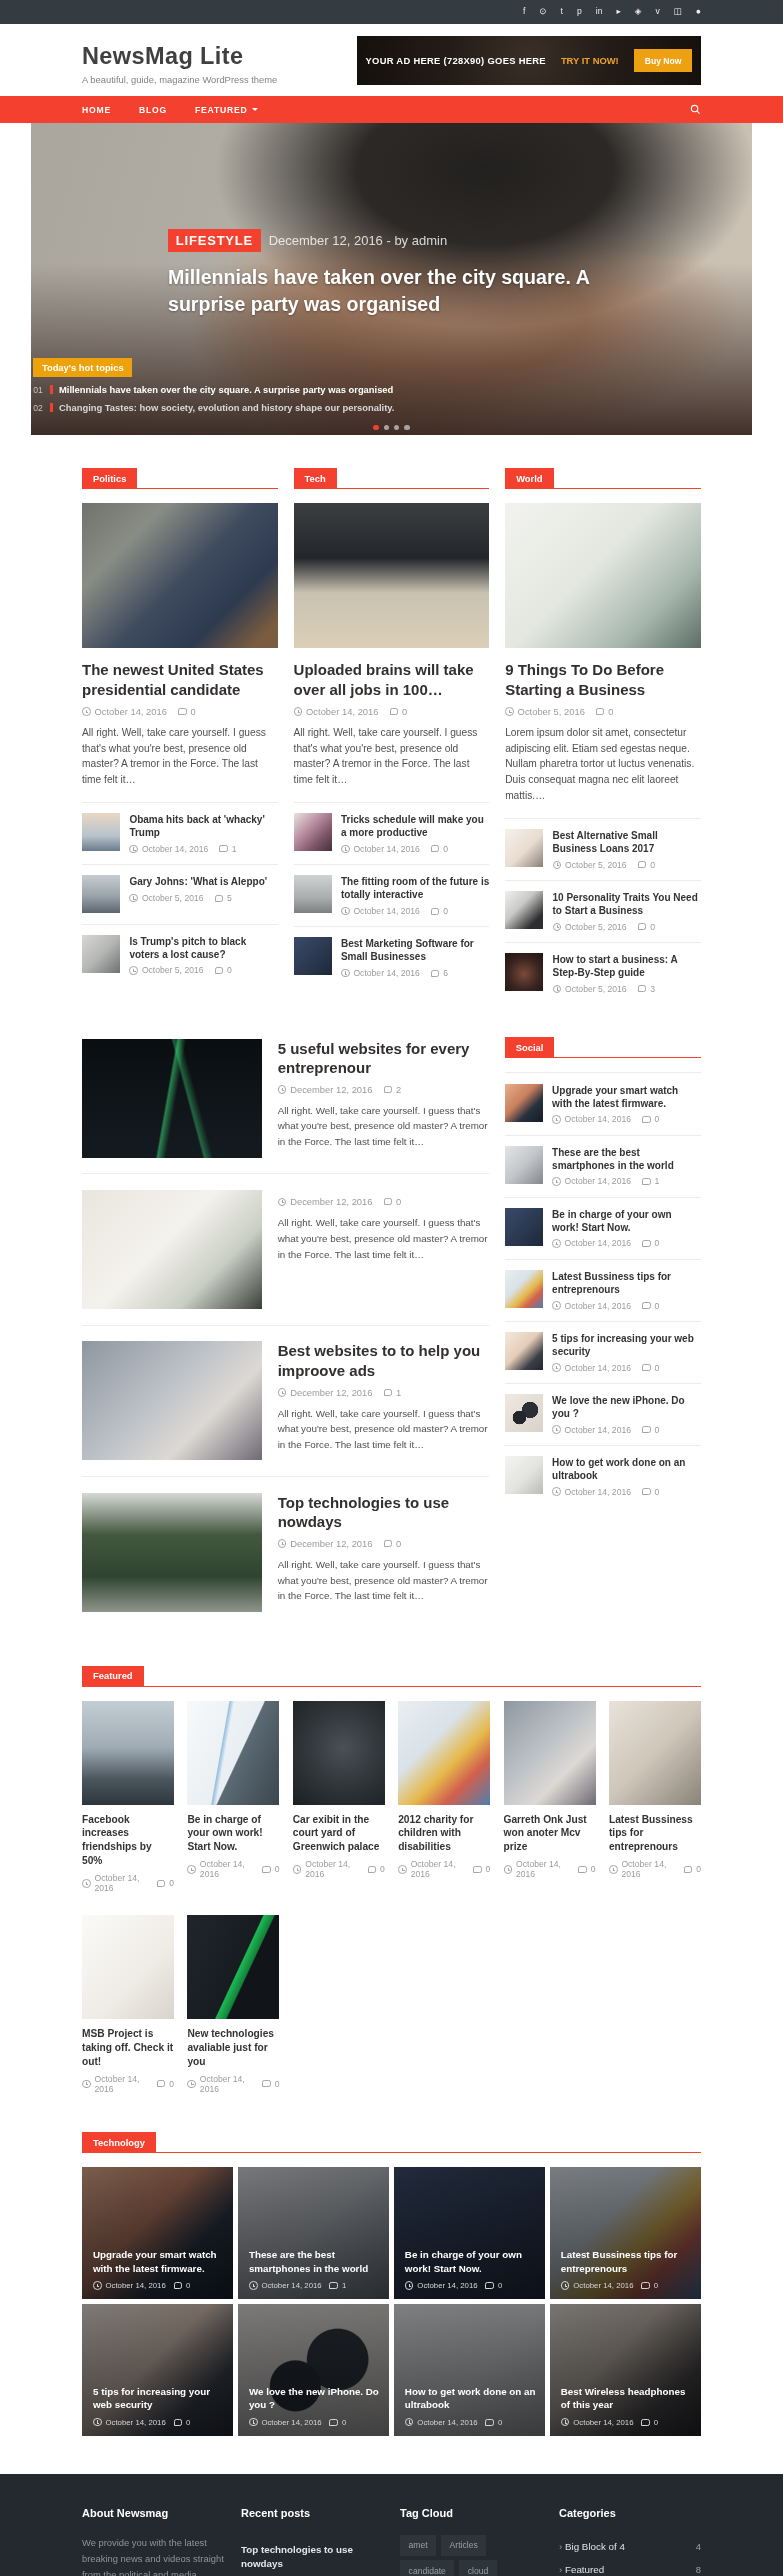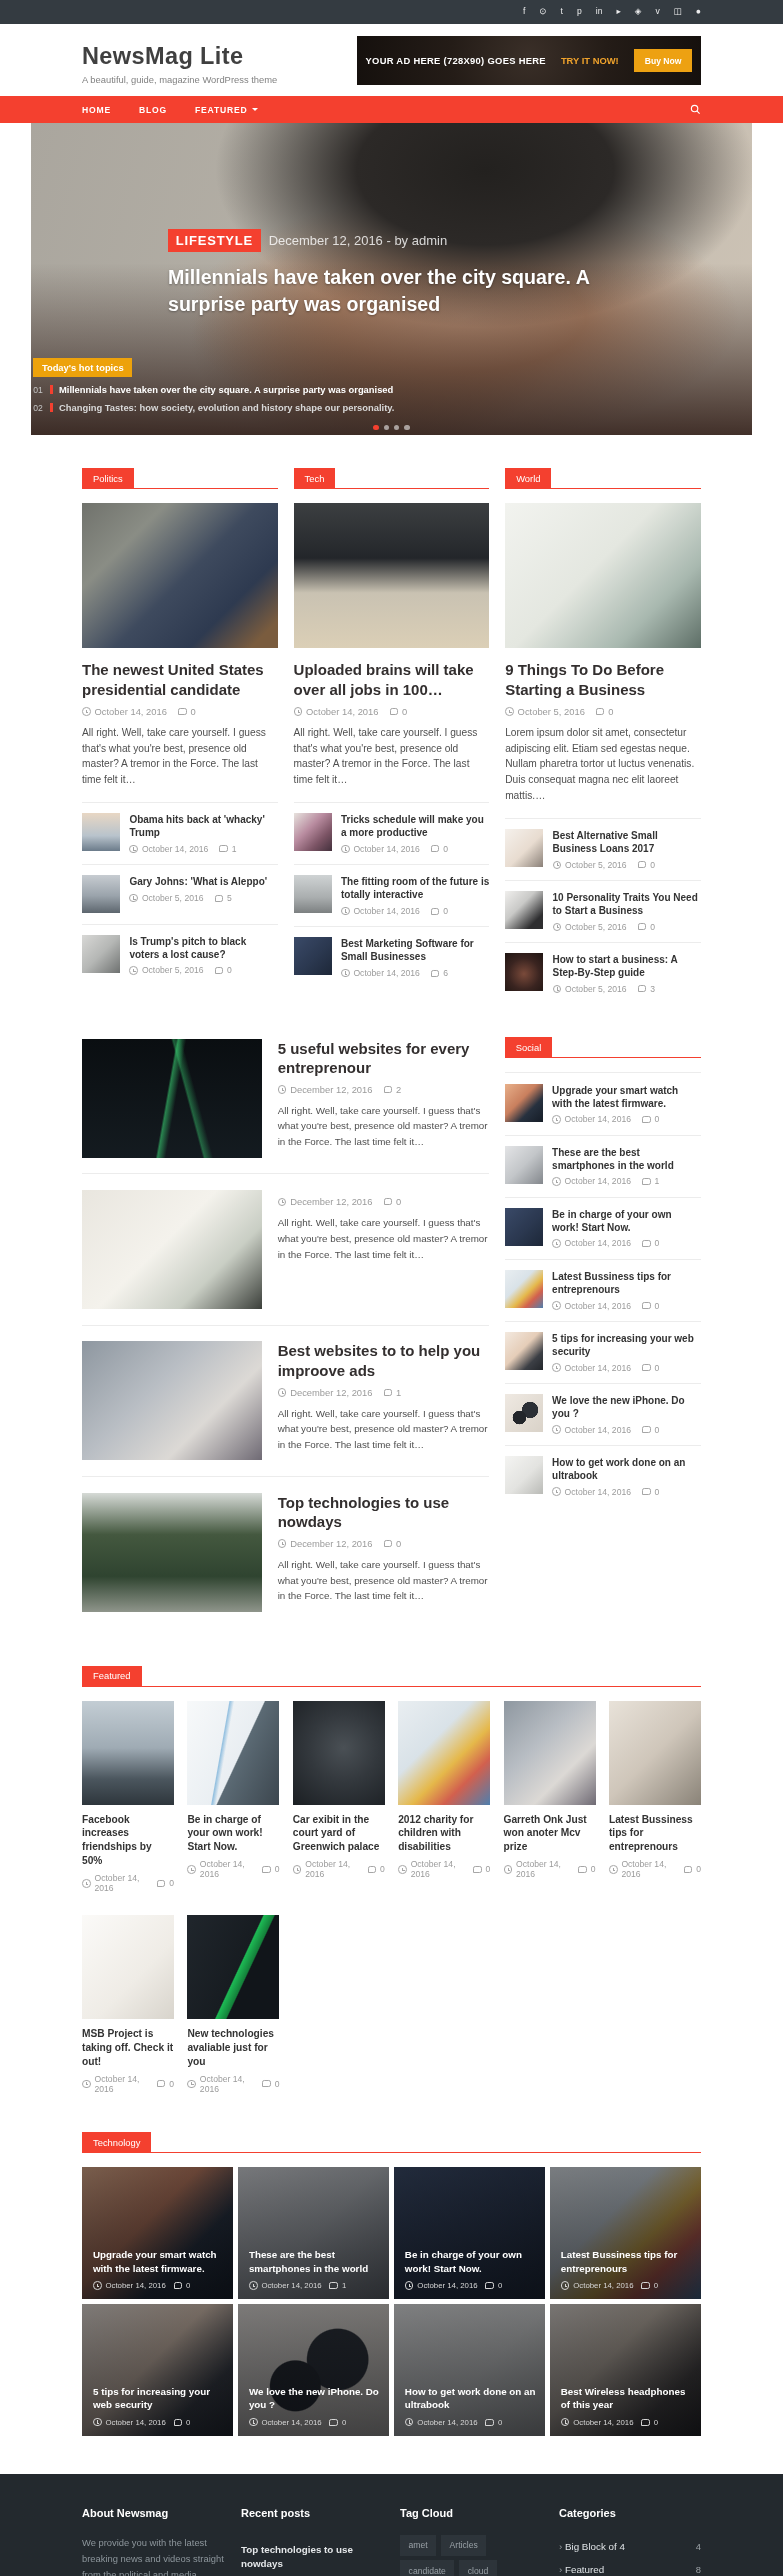--- a/index.html
+++ b/index.html
@@ -49,21 +49,21 @@
   .ticker-num{color:#c4c4c4;font-size:8.6px;width:14px}
   .ticker-bar{width:2.3px;height:9.4px;background:#f4402f;margin:0 6.3px 0 3.1px}
   .ticker-text{color:#fff;font-size:9.4px;font-weight:bold}
   .ticker-row.dim .ticker-text{color:#d9d9d9}
   .dots{position:absolute;left:0;right:0;bottom:4.7px;z-index:2;display:flex;justify-content:center;gap:4.7px}
   .dot{width:5.5px;height:5.5px;border-radius:50%;background:rgba(255,255,255,.55);cursor:pointer}
   .dot.active{background:#f4402f}
 
   
   .w-head{border-bottom:1.6px solid #f4402f;margin-bottom:14px}
-  .w-tab{display:inline-block;background:#f4402f;color:#fff;font-size:9.4px;font-weight:normal;padding:4.7px 11px;cursor:pointer}
+  .w-tab{display:inline-block;background:#f4402f;color:#fff;font-size:9.4px;font-weight:bold;padding:4.7px 11px;cursor:pointer}
   .thumb{flex:none;background-size:cover}
   .meta{font-size:9.4px;color:#9b9b9b;display:flex;align-items:center;gap:11px}
   .meta span{display:flex;align-items:center}
   .i-clock{display:inline-block;width:8.6px;height:8.6px;border:0.8px solid #a6a6a6;border-radius:50%;position:relative;margin-right:3.9px;flex:none}
   .i-clock::after{content:"";position:absolute;left:3.1px;top:1.6px;width:0.8px;height:3.1px;background:#a6a6a6}
   .i-clock::before{content:"";position:absolute;left:3.1px;top:3.9px;width:2.3px;height:0.8px;background:#a6a6a6}
   .i-bub{display:inline-block;width:8.6px;height:7px;border:0.8px solid #a6a6a6;border-radius:2.3px;border-bottom-left-radius:0;position:relative;margin-right:3.9px;flex:none}
 
   
   .cols{display:flex;gap:15.7px;margin-top:33px}

